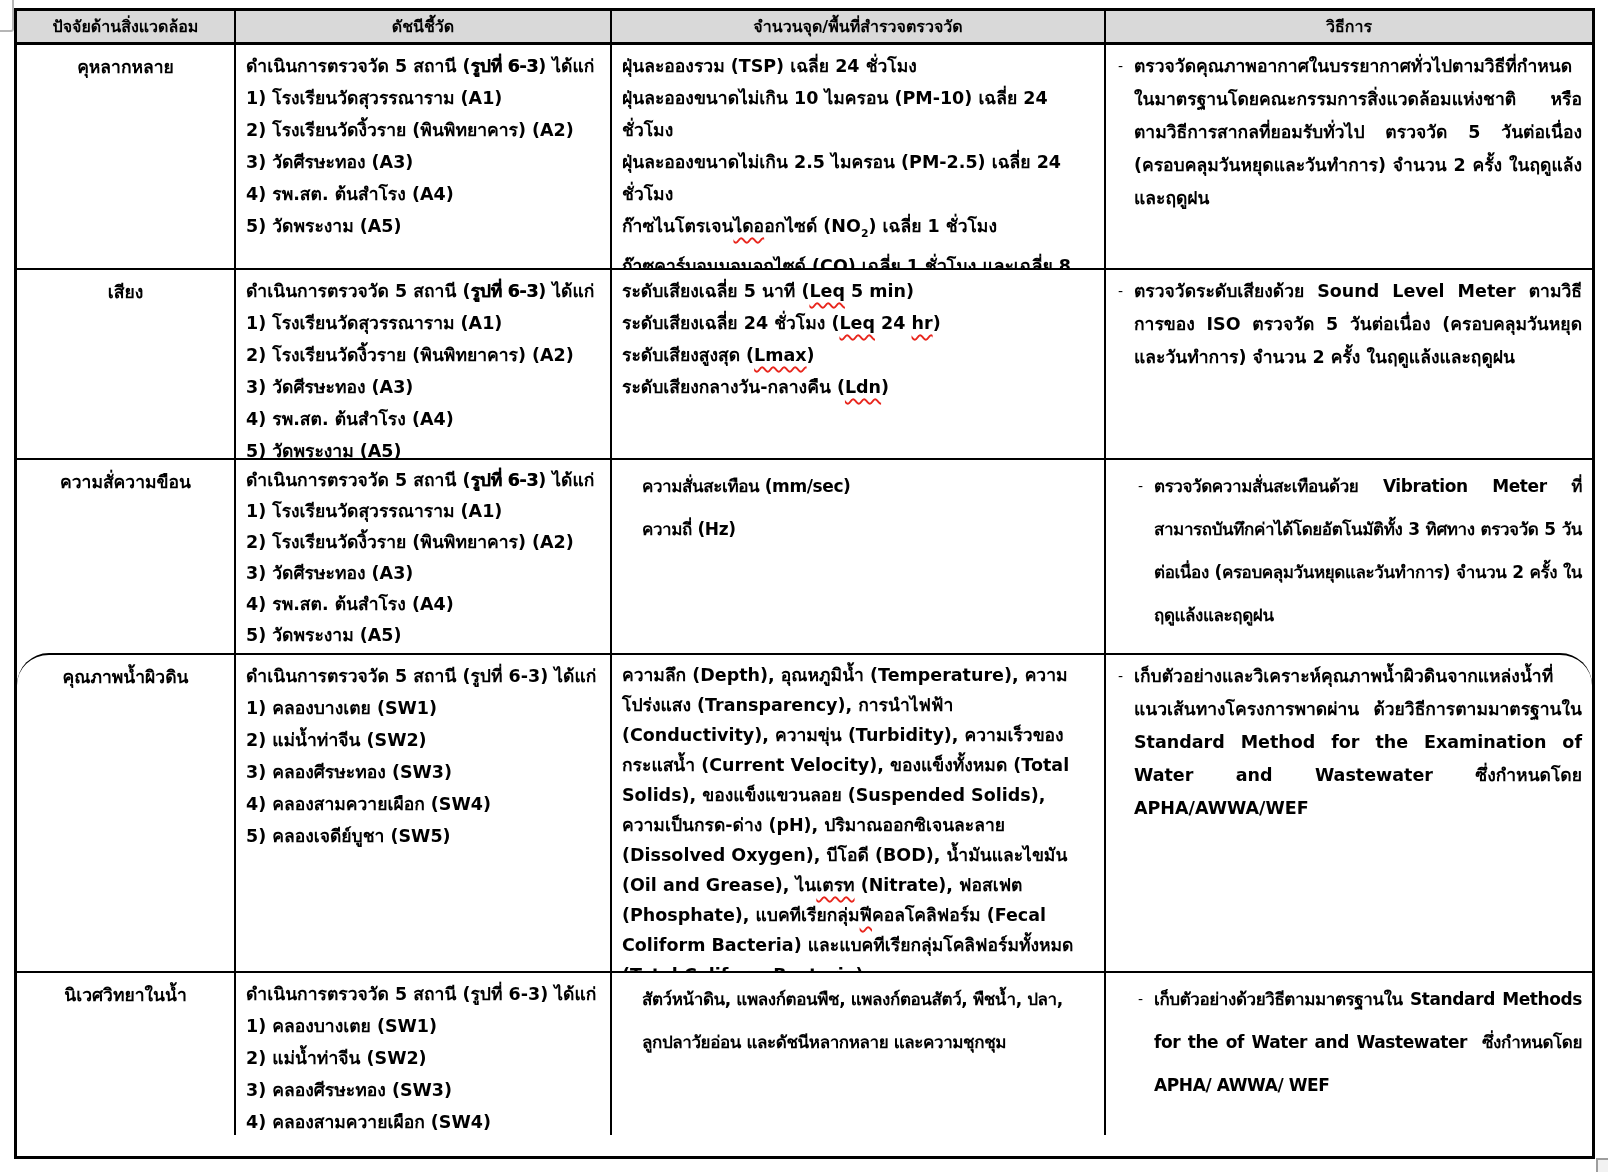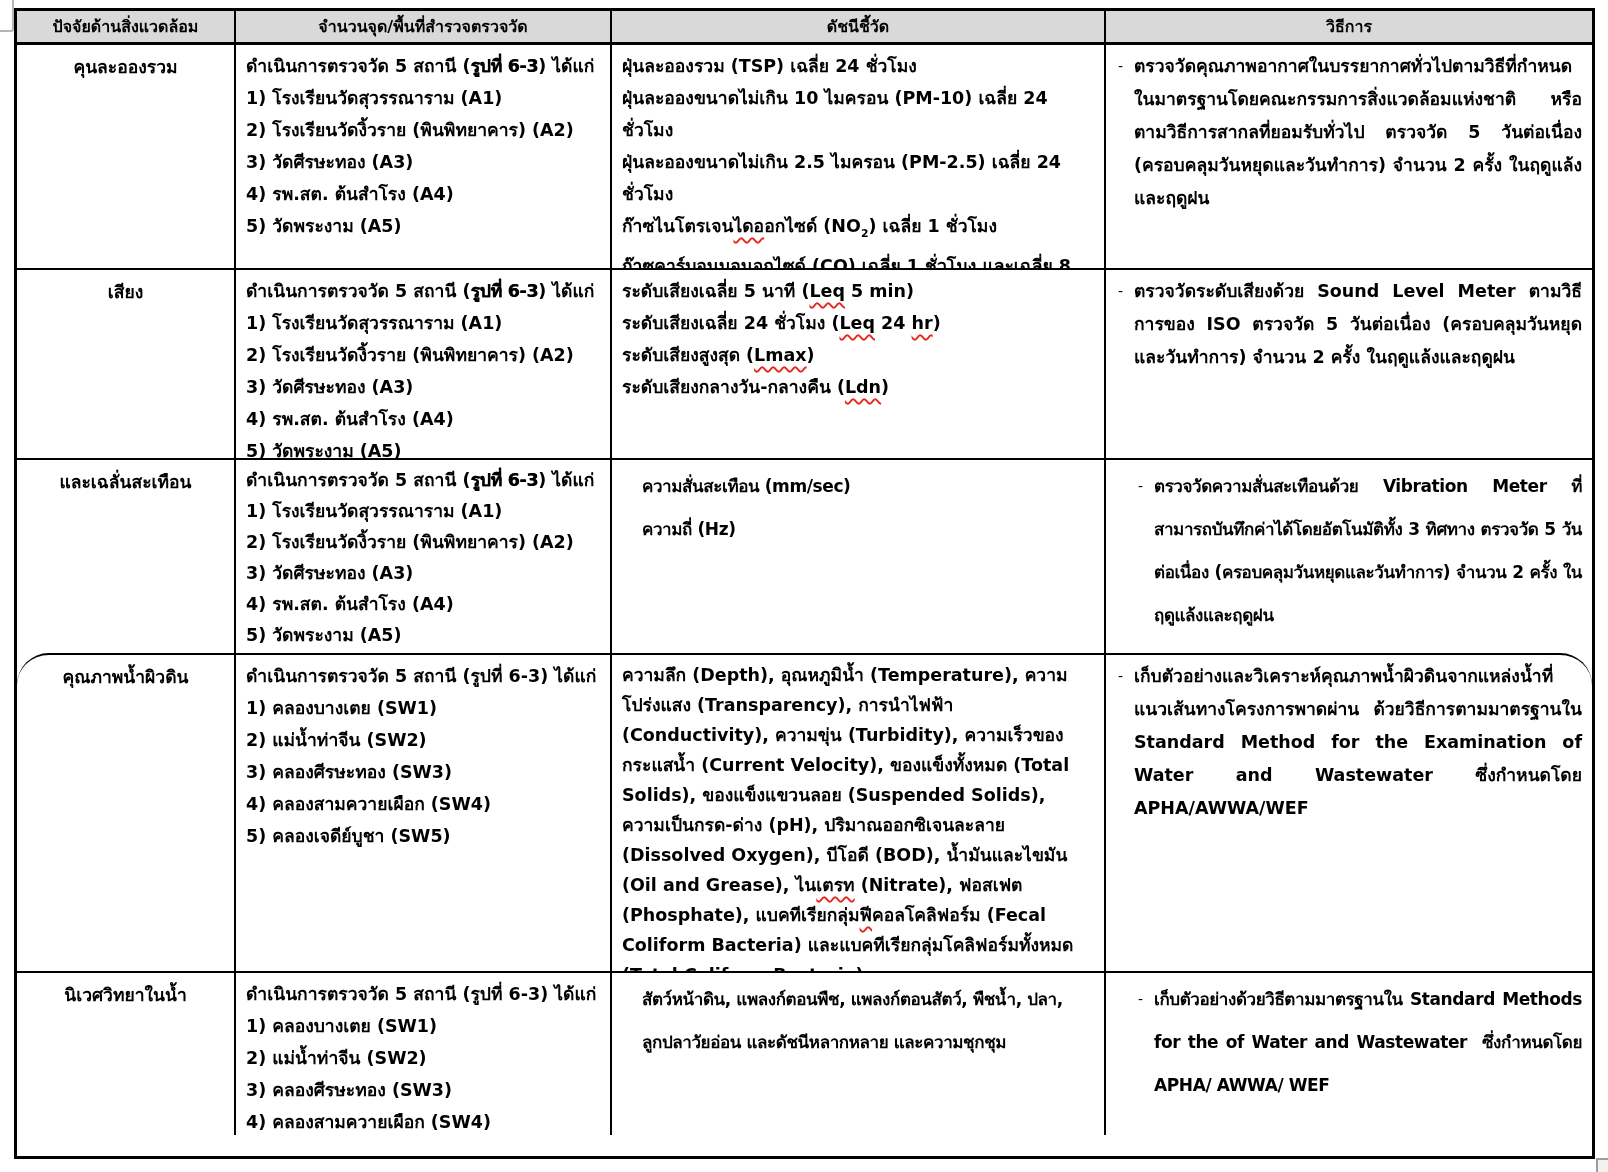--- a/index.html
+++ b/index.html
@@ -44,27 +44,27 @@
 </style>
 </head>
 <body>
 
 <div id="page">
 
   <div id="env-table">
 
     <div class="trow thead">
       <div class="tcell">ปัจจัยด้านสิ่งแวดล้อม</div>
+      <div class="tcell">ดัชนีชี้วัด</div>
       <div class="tcell">จำนวนจุด/พื้นที่สำรวจตรวจวัด</div>
-      <div class="tcell">ดัชนีชี้วัด</div>
       <div class="tcell">วิธีการ</div>
     </div>
 
     <div class="trow r1">
-      <div class="tcell c-factor">คุนละอองรวม</div>
+      <div class="tcell c-factor">คุหลากหลาย</div>
       <div class="tcell c-survey">
         <div class="line"><span class="seg">ดำเนินการตรวจวัด 5 สถานี (</span><span class="seg xb">รูปที่ 6-3</span><span class="seg">) ได้แก่</span></div>
         <div>
             <div class="line">1) โรงเรียนวัดสุวรรณาราม (A1)</div>
             <div class="line">2) โรงเรียนวัดงิ้วราย (พินพิทยาคาร) (A2)</div>
             <div class="line">3) วัดศีรษะทอง (A3)</div>
             <div class="line">4) รพ.สต. ต้นสำโรง (A4)</div>
             <div class="line">5) วัดพระงาม (A5)</div>
           </div>
       </div>
@@ -103,21 +103,21 @@
         </div>
       <div class="tcell c-method">
         <div class="method">
           <span class="dash">-</span>
           <span class="mtext"><span class="seg">ตรวจวัดระดับเสียงด้วย Sound Level Meter ตามวิธีการของ ISO ตรวจวัด 5 วันต่อเนื่อง (ครอบคลุมวันหยุดและวันทำการ) จำนวน 2 ครั้ง ในฤดูแล้งและฤดูฝน</span></span>
         </div>
       </div>
     </div>
 
     <div class="trow r3">
-      <div class="tcell c-factor">และเฉลั่นสะเทือน</div>
+      <div class="tcell c-factor">ความสั่ความขือน</div>
       <div class="tcell c-survey lh31">
         <div class="line"><span class="seg">ดำเนินการตรวจวัด 5 สถานี (</span><span class="seg xb">รูปที่ 6-3</span><span class="seg">) ได้แก่</span></div>
         <div>
             <div class="line">1) โรงเรียนวัดสุวรรณาราม (A1)</div>
             <div class="line">2) โรงเรียนวัดงิ้วราย (พินพิทยาคาร) (A2)</div>
             <div class="line">3) วัดศีรษะทอง (A3)</div>
             <div class="line">4) รพ.สต. ต้นสำโรง (A4)</div>
             <div class="line">5) วัดพระงาม (A5)</div>
           </div>
       </div>

